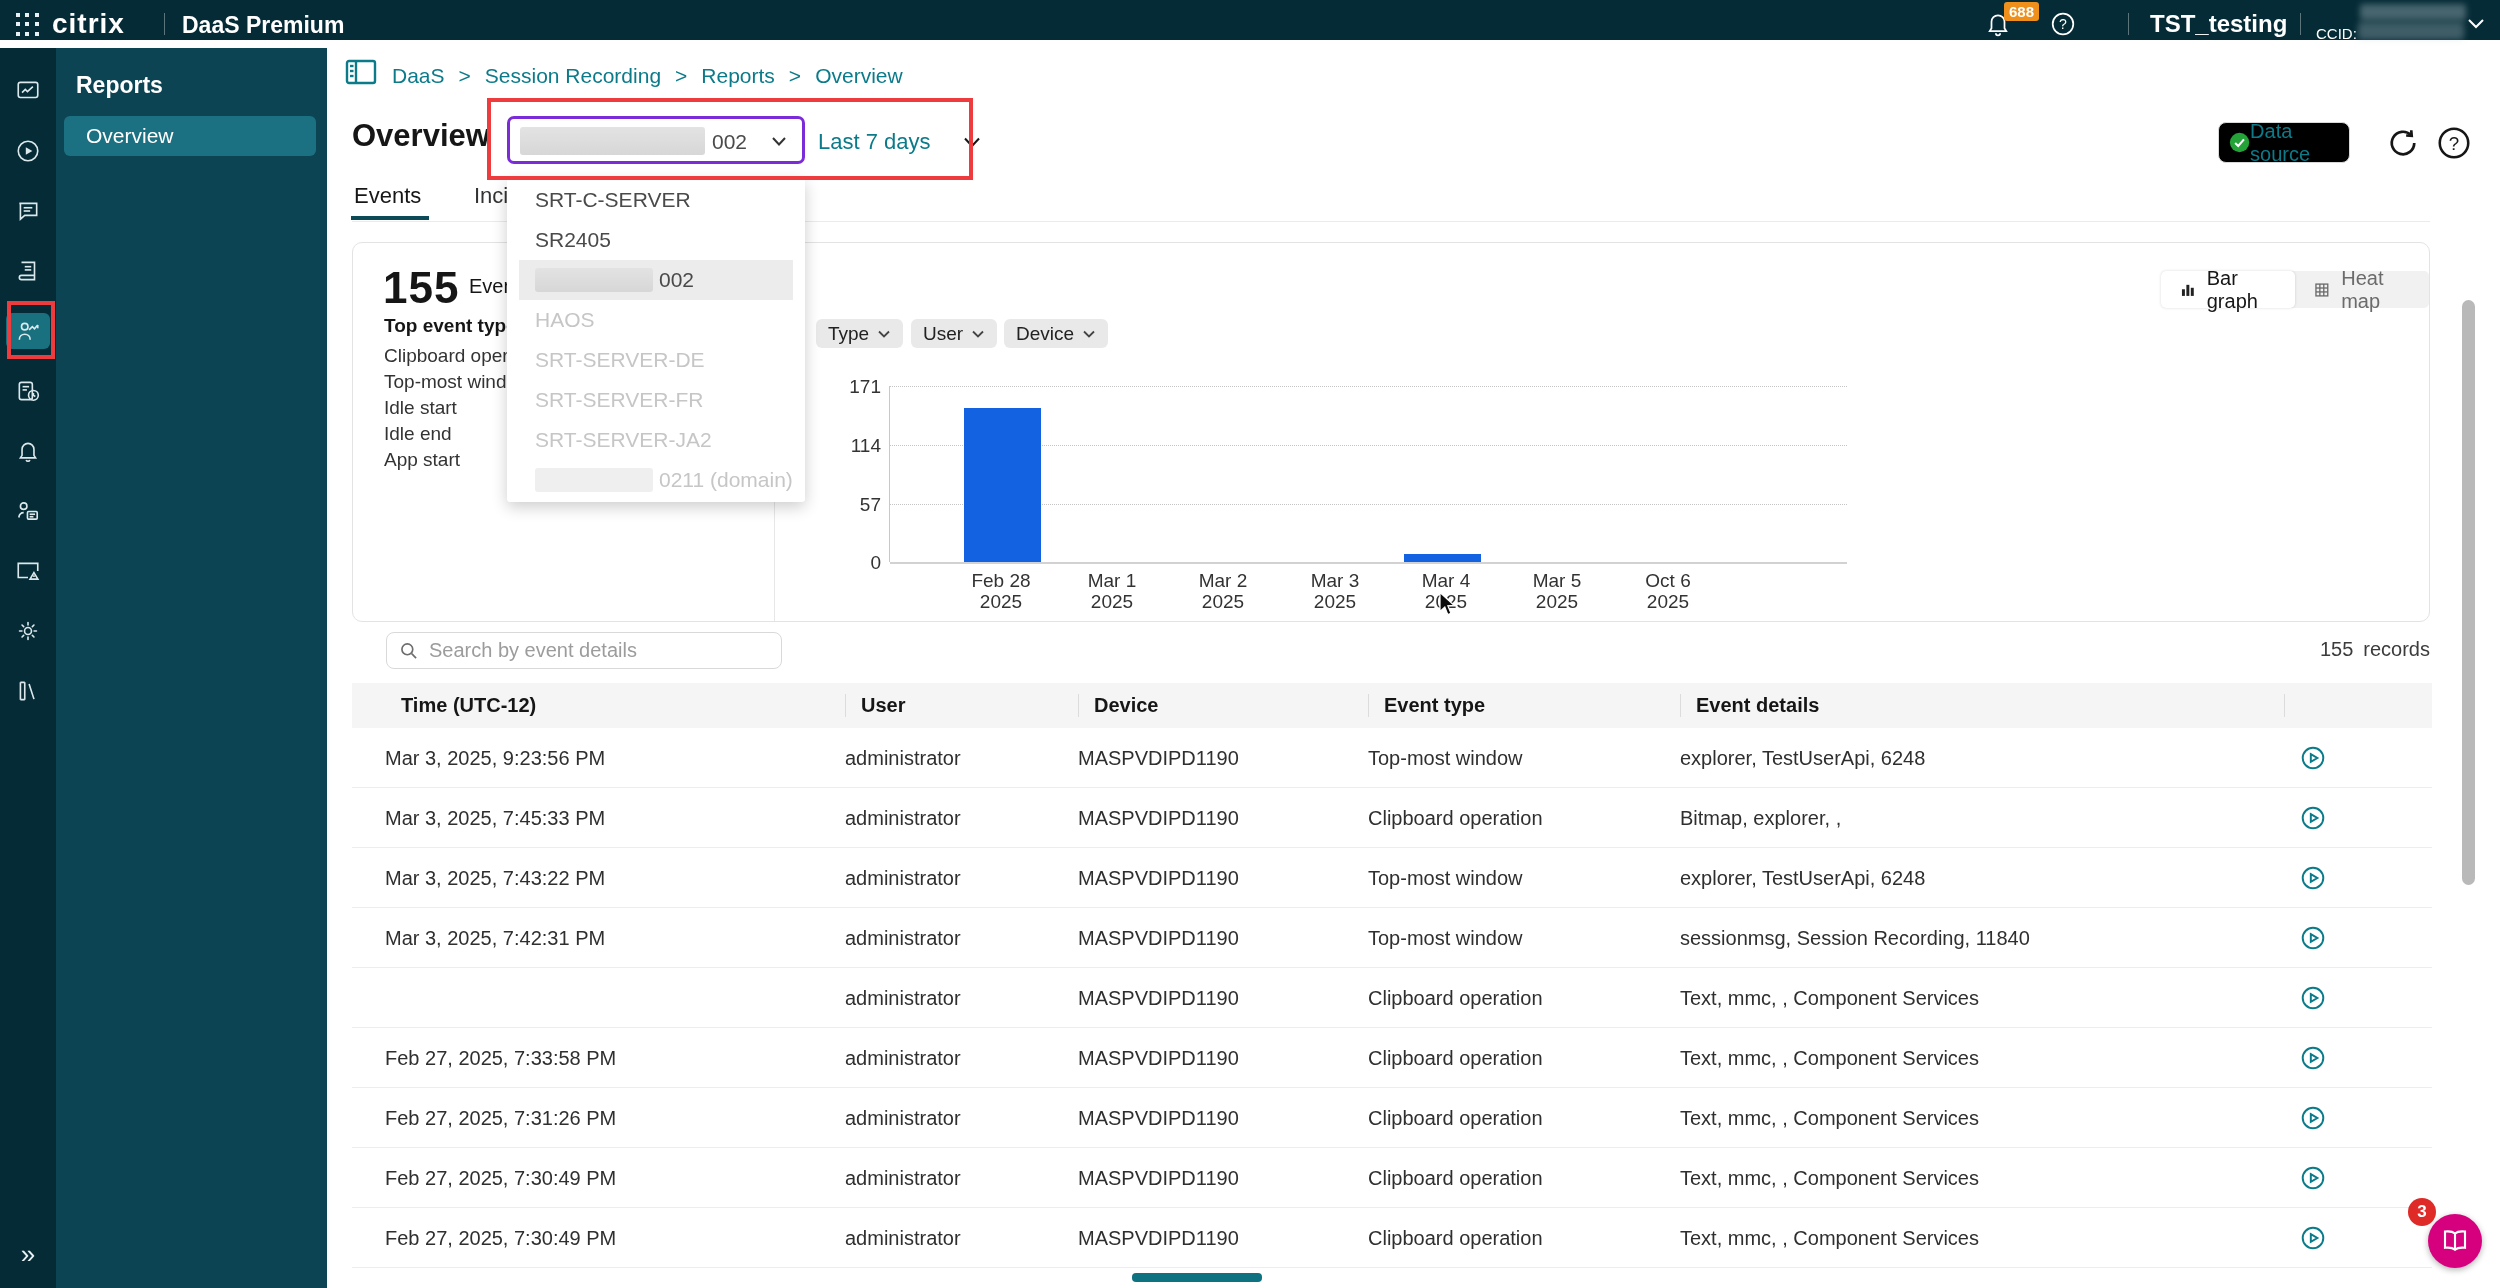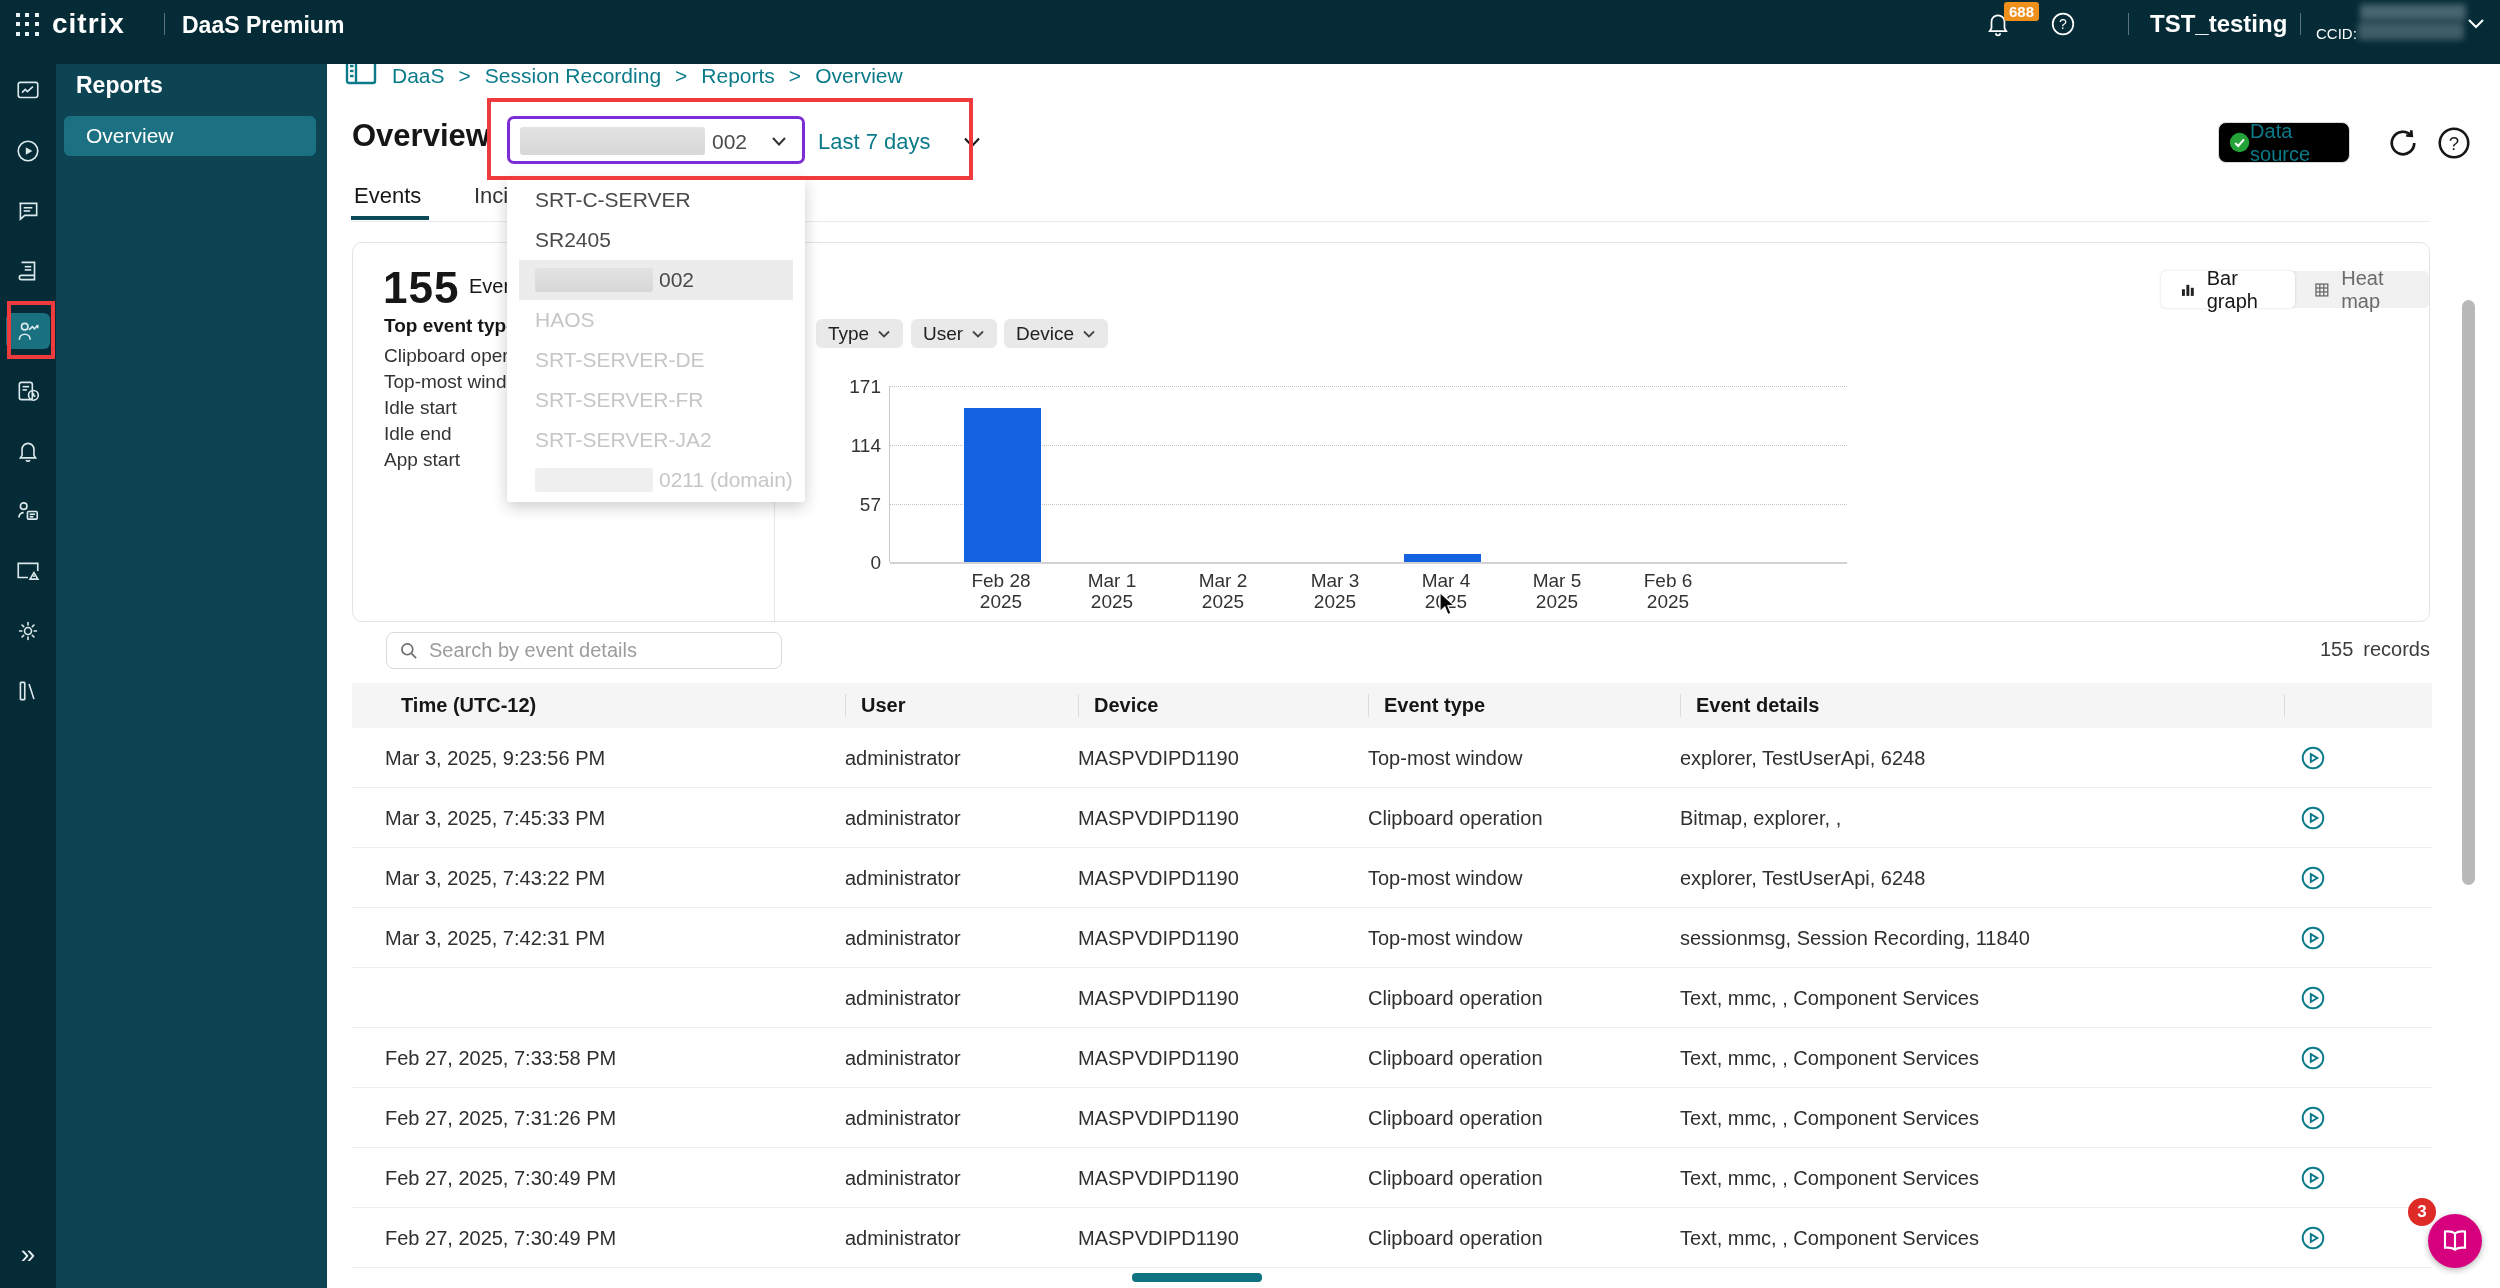--- a/index.html
+++ b/index.html
@@ -4,21 +4,21 @@
 <style>
   * { margin:0; padding:0; box-sizing:border-box; }
   html,body { background:#e9e9e9; }
   .screen {
     position:relative; width:2500px; height:1288px; overflow:hidden;
     font-family:"Liberation Sans", sans-serif; background:#fff; color:#161616;
   }
   svg { display:block; }
 
   
-  .topbar { position:absolute; left:0; top:0; width:2500px; height:64px; background:#052b36; z-index:20; }
+  .topbar { position:absolute; left:0; top:0; width:2500px; height:40px; background:#052b36; z-index:20; }
   .waffle { position:absolute; left:16px; top:13px; width:24px; height:24px;
     display:grid; grid-template-columns:repeat(3,1fr); gap:4px; }
   .waffle i { width:4px; height:4px; background:#e8f1f3; }
   .brand { position:absolute; left:52px; top:8px; font-size:28px; font-weight:700; color:#fff; letter-spacing:1px; }
   .tb-div { position:absolute; top:13px; width:1px; height:22px; background:rgba(255,255,255,.35); }
   .product { position:absolute; left:182px; top:12px; font-size:23px; font-weight:700; color:#fff; }
   .bell { position:absolute; left:1985px; top:11px; }
   .badge-688 { position:absolute; left:2004px; top:2px; background:#ef8f1c; color:#fff; font-size:15px; font-weight:700;
     padding:1px 5px; border-radius:3px; }
   .help-top { position:absolute; left:2050px; top:11px; }
@@ -418,21 +418,21 @@
       <div class="bar" style="left: 74px; height: 154px; background: rgb(18, 98, 226);"></div>
       <div class="bar" style="left: 514px; height: 8px; background: rgb(18, 98, 226);"></div>
     </div>
 
     <div class="xtick" style="left:603px"><span>Feb 28</span><br><span>2025</span></div>
     <div class="xtick" style="left:714px"><span>Mar 1</span><br><span>2025</span></div>
     <div class="xtick" style="left:825px"><span>Mar 2</span><br><span>2025</span></div>
     <div class="xtick" style="left:937px"><span>Mar 3</span><br><span>2025</span></div>
     <div class="xtick" style="left:1048px"><span>Mar 4</span><br><span>2025</span></div>
     <div class="xtick" style="left:1159px"><span>Mar 5</span><br><span>2025</span></div>
-    <div class="xtick" style="left:1270px"><span>Feb 6</span><br><span>2025</span></div>
+    <div class="xtick" style="left:1270px"><span>Oct 6</span><br><span>2025</span></div>
   </div>
 
   <div class="search-box">
     <svg width="20" height="20" viewBox="0 0 24 24" fill="none" stroke="#6d6d6d" stroke-width="2">
         <circle cx="10" cy="10" r="6.5"></circle>
         <line x1="15.2" y1="15.2" x2="20.5" y2="20.5"></line>
       </svg>
     <input type="text" placeholder="Search by event details" style="">
   </div>
   <div class="records">

